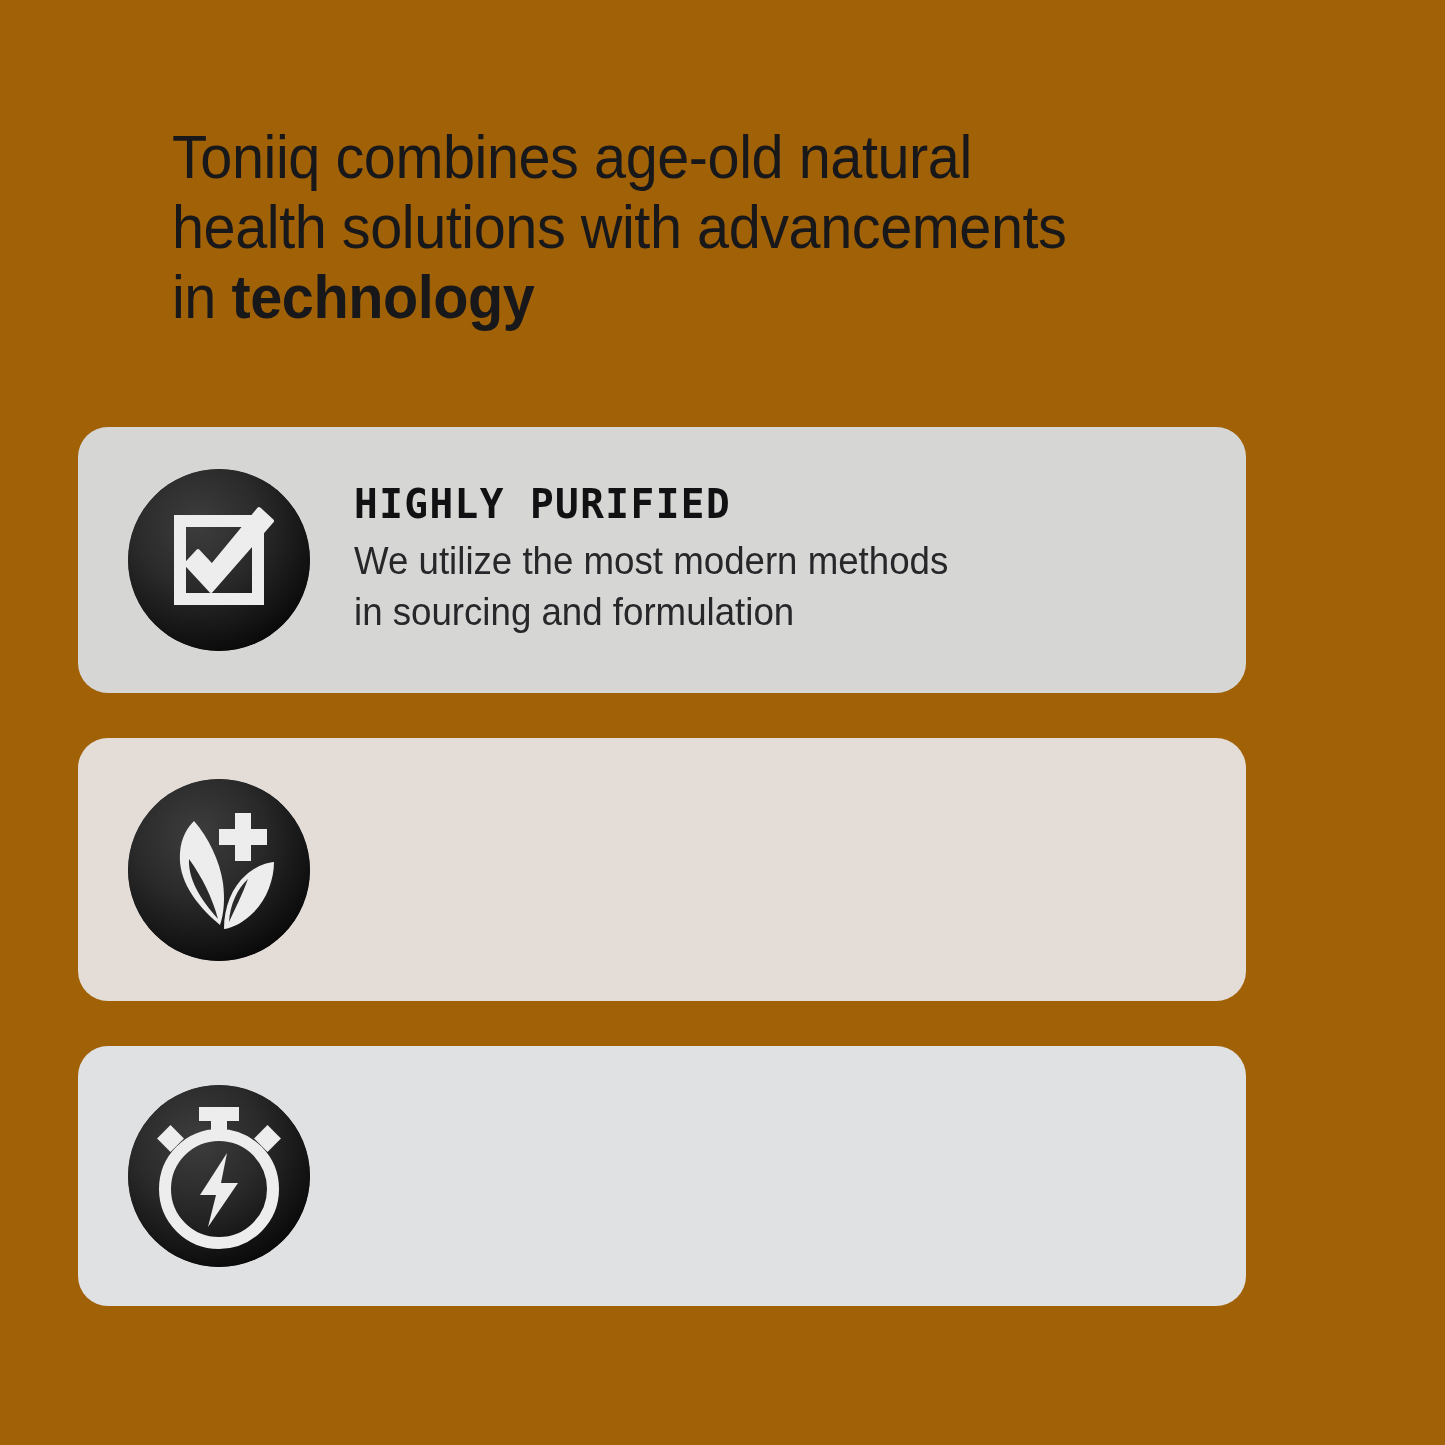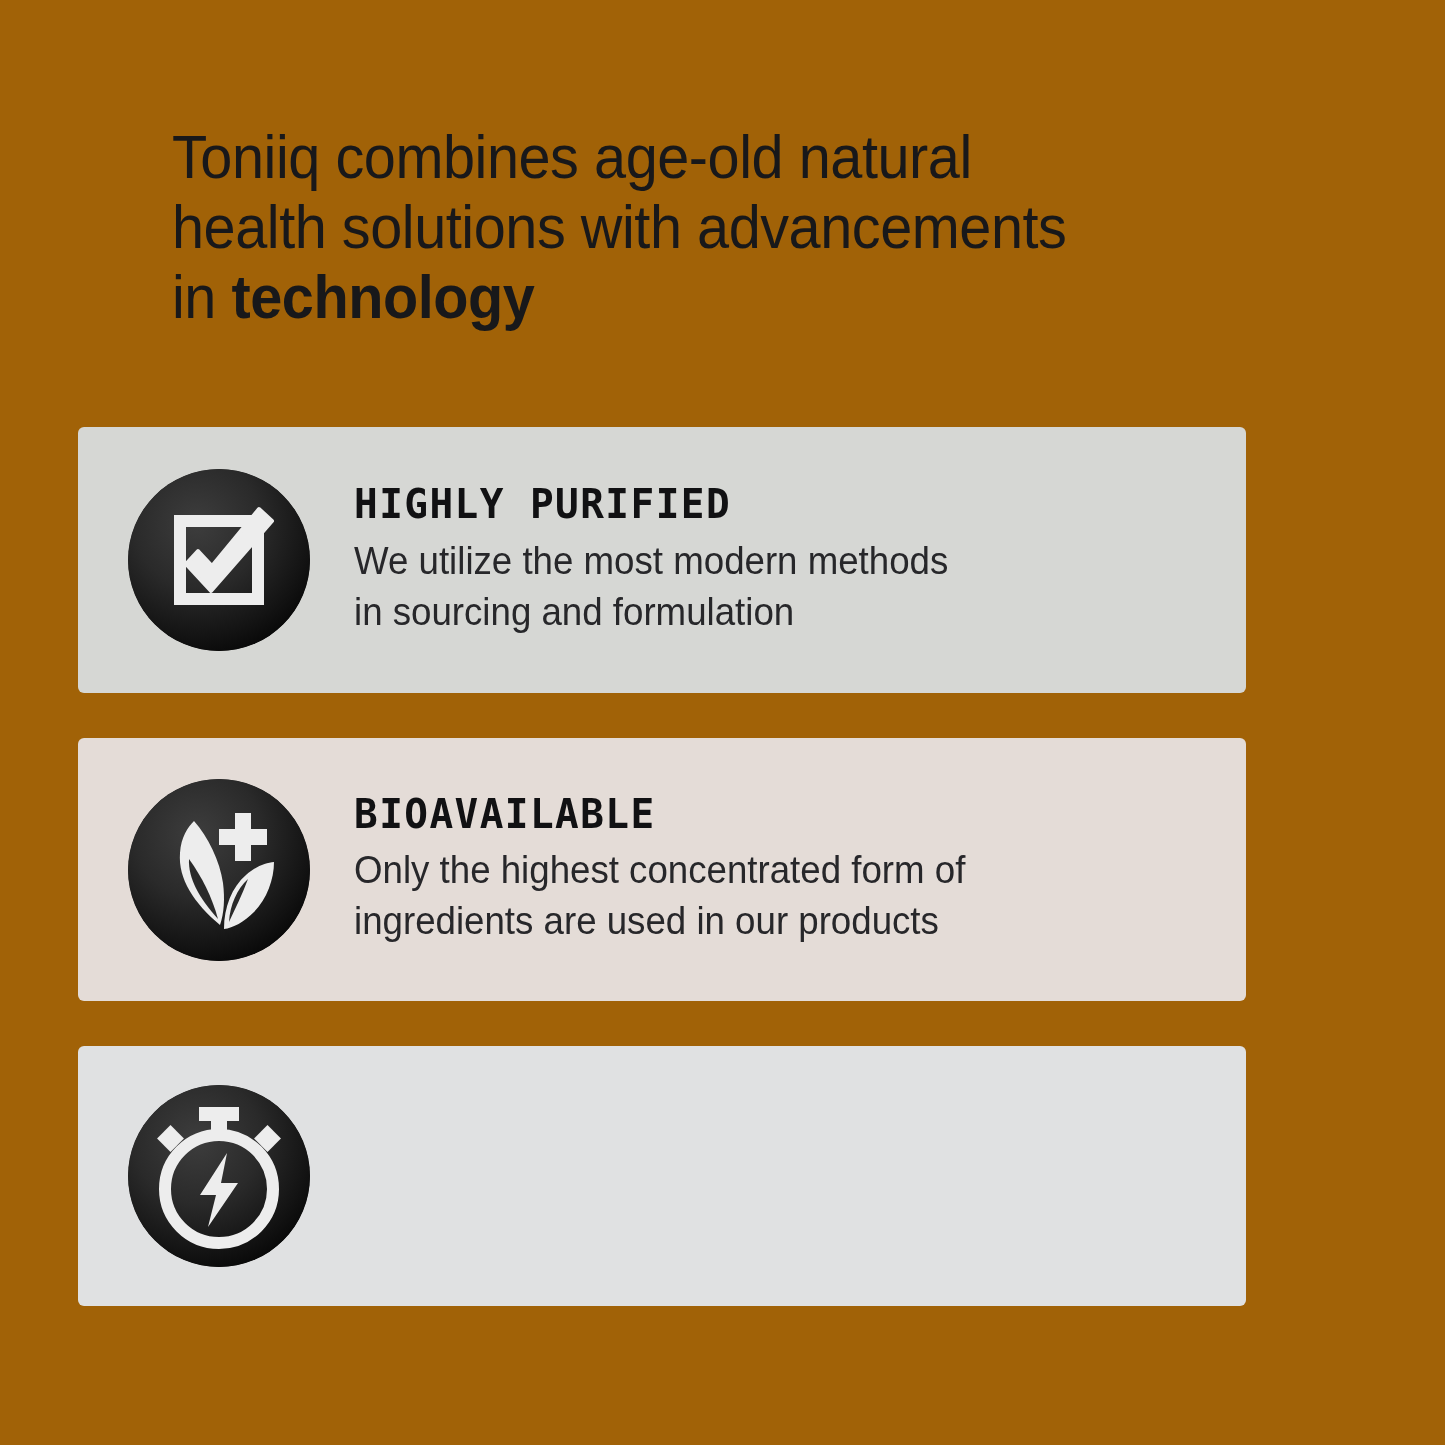--- a/index.html
+++ b/index.html
@@ -38,21 +38,21 @@
   }
   .headline .strong {
     font-weight: 700;
   }
 
   
   .card {
     position: absolute;
     left: 78px;
     width: 1168px;
-    border-radius: 6px;
+    border-radius: 30px;
     box-sizing: border-box;
     display: flex;
     align-items: center;
     padding-left: 36px;
   }
   .card-1 { top: 427px;  height: 266px; background: #d6d7d4; }
   .card-2 { top: 738px;  height: 263px; background: #e4dcd7; }
   .card-3 { top: 1046px; height: 260px; background: #e0e1e2; }
 
   .icon-wrap {
@@ -154,25 +154,20 @@
 
         <path d="M92 146 C66 124 50 100 52 74 C53 58 60 48 66 42 C80 58 92 82 95 104 C97 120 96 134 92 146 Z" fill="#ededed"></path>
 
         <path d="M90 140 C72 120 60 100 61 80 C74 98 84 118 90 140 Z" fill="#2a2a2a"></path>
 
         <path d="M96 150 C96 128 104 108 118 96 C128 87 138 84 146 83 C146 100 139 120 126 133 C116 143 105 149 96 150 Z" fill="#ededed"></path>
 
         <path d="M101 143 C102 126 109 110 120 100 C114 116 107 130 101 143 Z" fill="#2a2a2a"></path>
       </svg>
     </div>
-    <div class="card-text">
-      <div class="card-title">BIOAVAILABLE</div>
-      <div class="card-body">Only the highest concentrated form of
-ingredients are used in our products</div>
-    </div>
   </div>
 
   <div class="card card-3">
     <div class="icon-wrap">
       <svg class="icon-circle" viewBox="0 0 182 182" xmlns="http://www.w3.org/2000/svg" aria-hidden="true">
         <defs>
           <radialGradient id="g3" cx="38%" cy="30%" r="78%">
             <stop offset="0%" stop-color="#3d3d3d"></stop>
             <stop offset="45%" stop-color="#2a2a2a"></stop>
             <stop offset="80%" stop-color="#131313"></stop>

